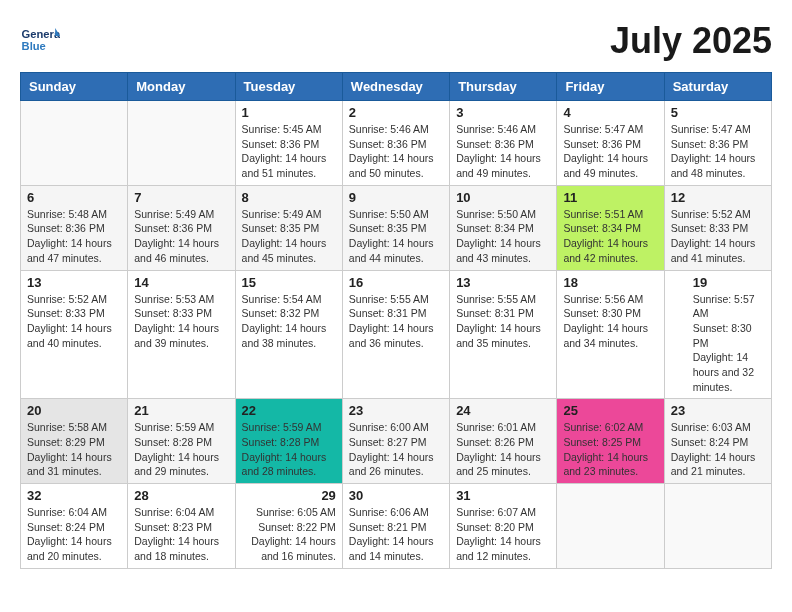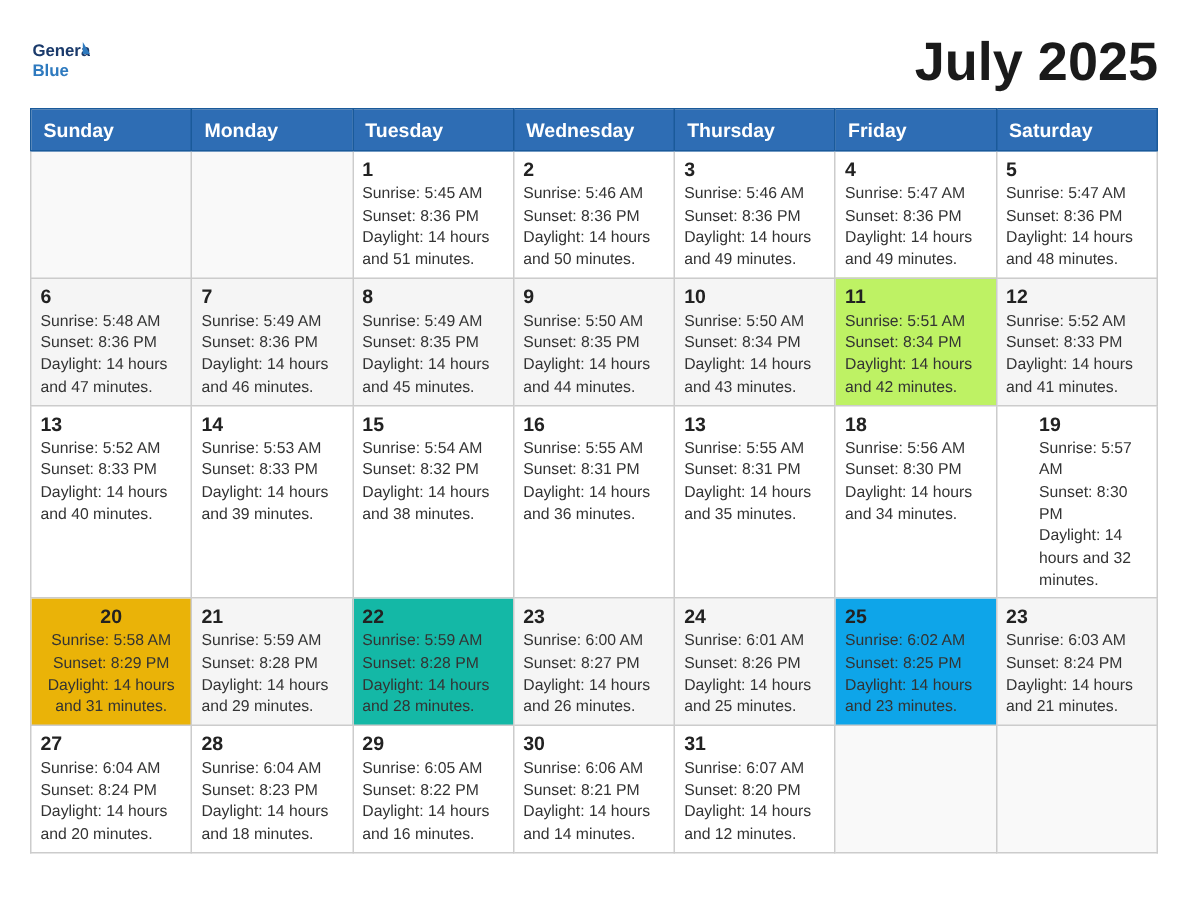--- a/index.html
+++ b/index.html
@@ -225,21 +225,21 @@
 Daylight: 14 hours and 34 minutes.</div>
         </td>
         <td style="background: rgb(255, 255, 255); padding-left: 28px;">
           <div class="day-number">19</div>
           <div class="day-info" style="white-space: pre-line;">Sunrise: 5:57 AM
 Sunset: 8:30 PM
 Daylight: 14 hours and 32 minutes.</div>
         </td>
       </tr>
       <tr>
-        <td style="background: #eab308; text-align: center;">
+        <td style="background: #e5e5e5;">
           <div class="day-number">20</div>
           <div class="day-info" style="white-space: pre-line;">Sunrise: 5:58 AM
 Sunset: 8:29 PM
 Daylight: 14 hours and 31 minutes.</div>
         </td>
         <td style="background: rgb(245, 245, 245);">
           <div class="day-number">21</div>
           <div class="day-info" style="white-space: pre-line;">Sunrise: 5:59 AM
 Sunset: 8:28 PM
 Daylight: 14 hours and 29 minutes.</div>
@@ -255,47 +255,47 @@
           <div class="day-info" style="white-space: pre-line;">Sunrise: 6:00 AM
 Sunset: 8:27 PM
 Daylight: 14 hours and 26 minutes.</div>
         </td>
         <td style="background: rgb(245, 245, 245);">
           <div class="day-number">24</div>
           <div class="day-info" style="white-space: pre-line;">Sunrise: 6:01 AM
 Sunset: 8:26 PM
 Daylight: 14 hours and 25 minutes.</div>
         </td>
-        <td style="background: #0ea5e9;">
+        <td style="background: #ec4899;">
           <div class="day-number">25</div>
           <div class="day-info" style="white-space: pre-line;">Sunrise: 6:02 AM
 Sunset: 8:25 PM
 Daylight: 14 hours and 23 minutes.</div>
         </td>
         <td style="background: rgb(245, 245, 245);">
           <div class="day-number">23</div>
           <div class="day-info" style="white-space: pre-line;">Sunrise: 6:03 AM
 Sunset: 8:24 PM
 Daylight: 14 hours and 21 minutes.</div>
         </td>
       </tr>
       <tr>
         <td style="background: rgb(255, 255, 255);">
-          <div class="day-number">27</div>
+          <div class="day-number">32</div>
           <div class="day-info" style="white-space: pre-line;">Sunrise: 6:04 AM
 Sunset: 8:24 PM
 Daylight: 14 hours and 20 minutes.</div>
         </td>
         <td style="background: rgb(255, 255, 255);">
           <div class="day-number">28</div>
           <div class="day-info" style="white-space: pre-line;">Sunrise: 6:04 AM
 Sunset: 8:23 PM
 Daylight: 14 hours and 18 minutes.</div>
         </td>
-        <td style="background: rgb(255, 255, 255);">
+        <td style="background: rgb(255, 255, 255); text-align: right;">
           <div class="day-number">29</div>
           <div class="day-info" style="white-space: pre-line;">Sunrise: 6:05 AM
 Sunset: 8:22 PM
 Daylight: 14 hours and 16 minutes.</div>
         </td>
         <td style="background: rgb(255, 255, 255);">
           <div class="day-number">30</div>
           <div class="day-info" style="white-space: pre-line;">Sunrise: 6:06 AM
 Sunset: 8:21 PM
 Daylight: 14 hours and 14 minutes.</div>

